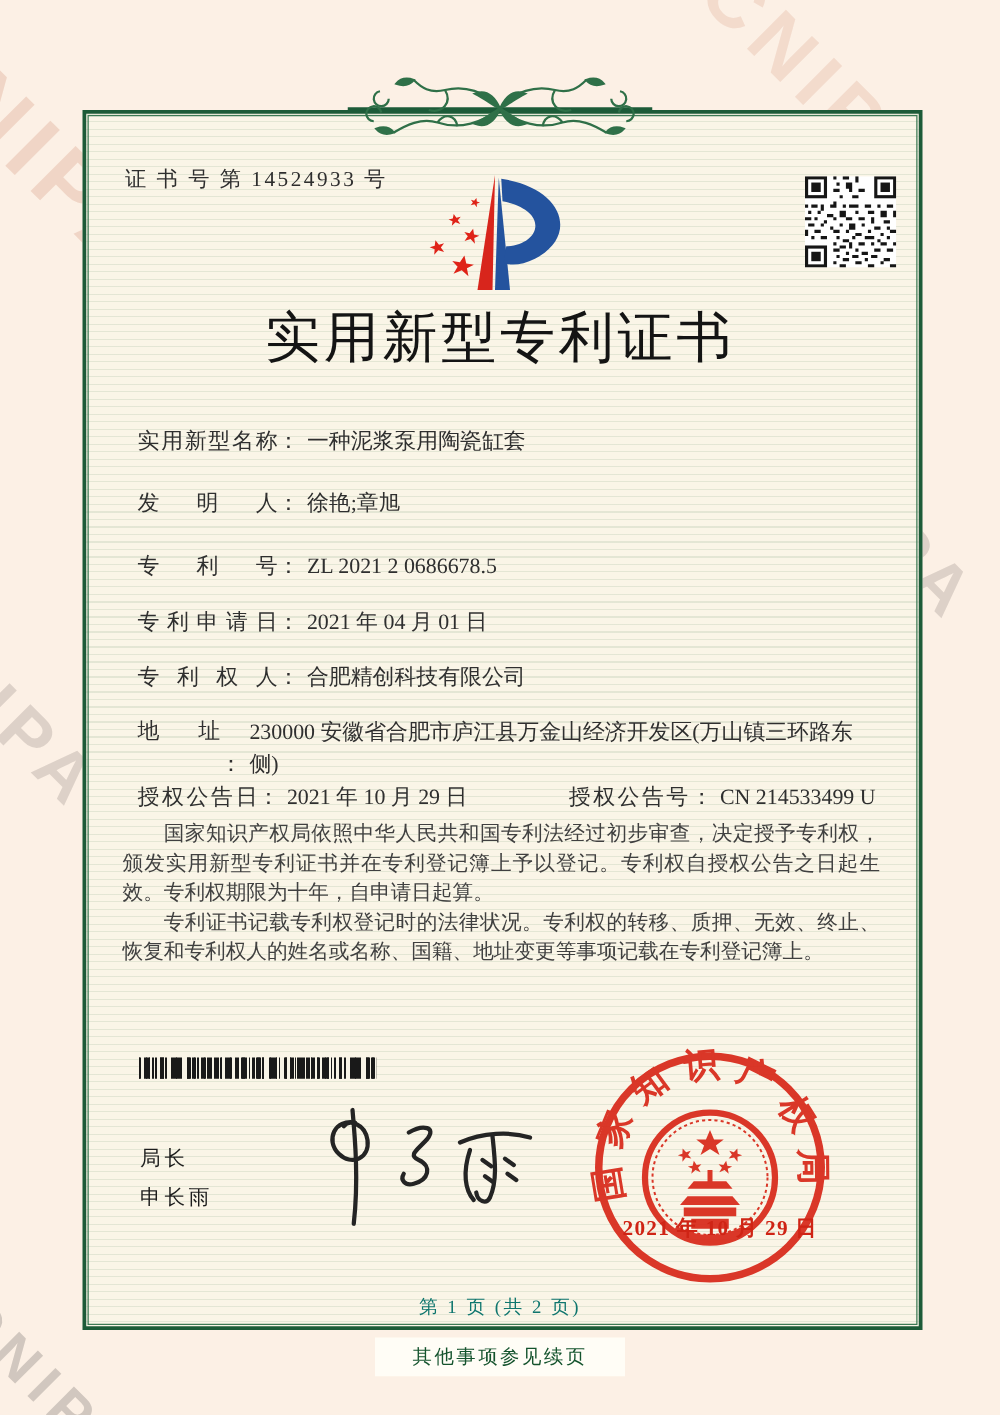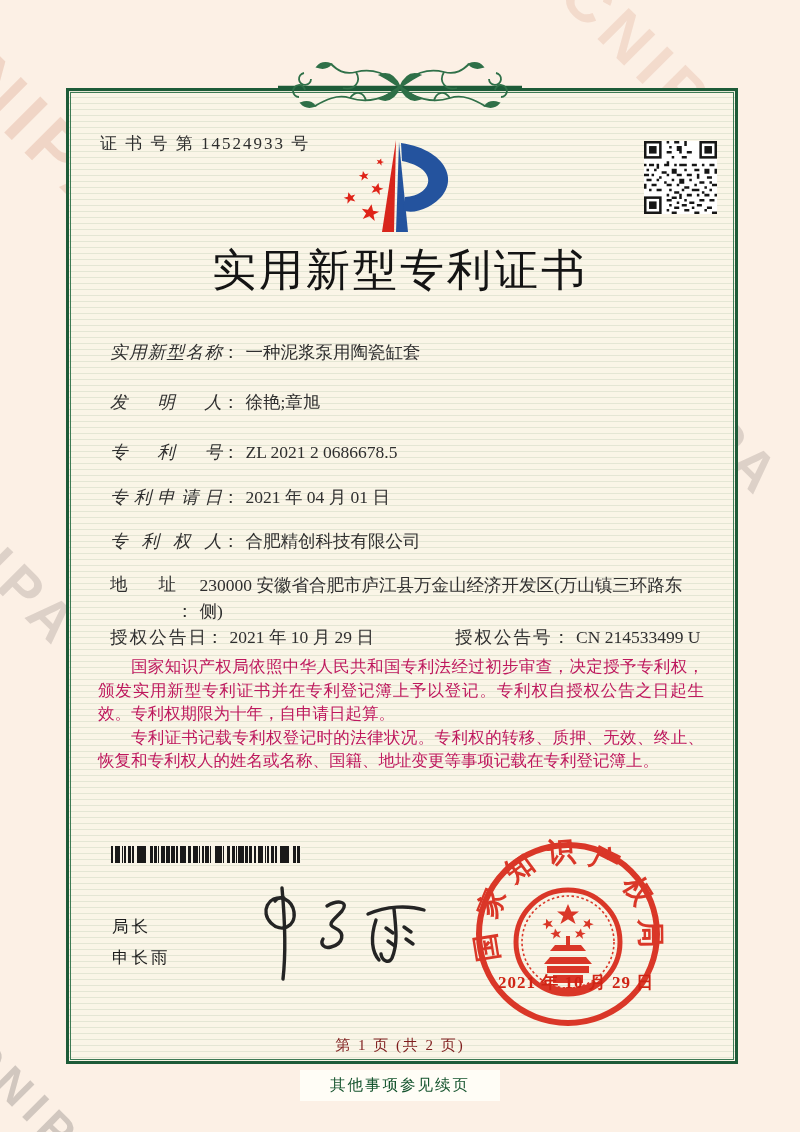--- a/index.html
+++ b/index.html
@@ -44,35 +44,35 @@
   .qr{position:absolute; left:644px; top:141px;}
 
   .title{
     position:absolute; left:0; right:0; top:241px;
     text-align:center; font-size:44px; font-weight:normal;
     letter-spacing:3px; color:#141414;
   }
 
   .row{position:absolute; left:110px; font-size:17.5px; color:#2f2f2f; white-space:nowrap;}
   .lb{display:inline-block; text-align:justify; text-align-last:justify; vertical-align:top;}
-  .lb-std{width:112px;font-style:italic;}
+  .lb-std{width:112px;}
   .lb-addr{width:66px;}
   .lb-grant{width:96px;}
   .val{margin-left:6px;}
   .r-name{top:340px;} .r-inventor{top:390px;} .r-patno{top:440px;}
   .r-filing{top:485px;} .r-patentee{top:529px;}
   .r-address{top:572px; white-space:normal;}
   .r-address .val{display:inline-block; width:498px; line-height:26px;}
   .r-grant{top:625px;}
   .grant-no-group{position:absolute; left:345px; top:0; white-space:nowrap;}
   .grant-no-group .lb2{letter-spacing:2px;}
 
   .body-text{
     position:absolute; left:98px; top:655px; width:606px;
-    font-size:16.5px; line-height:23.5px; text-align:justify; color:#be185d;
+    font-size:16.5px; line-height:23.5px; text-align:justify; color:#404040;
   }
   .body-text p{margin:0; text-indent:2em;}
 
   .barcode{
     position:absolute; left:111px; top:846px; width:190px; height:17px;
     background:
       repeating-linear-gradient(90deg,#191919 0 2px, rgba(0,0,0,0) 2px 4px, #191919 4px 7px, rgba(0,0,0,0) 7px 8px, #191919 8px 9px, rgba(0,0,0,0) 9px 13px),
       repeating-linear-gradient(90deg,#191919 0 1px, rgba(0,0,0,0) 1px 6px, #191919 6px 9px, rgba(0,0,0,0) 9px 11px);
     background-color:#f7f3e6;
   }
@@ -85,21 +85,21 @@
   }
   .signature{position:absolute; left:232px; top:882px;}
 
   .seal{position:absolute; left:467px; top:833px; opacity:.93;}
   .seal-date{
     position:absolute; left:498px; top:971px;
     font-size:17px; font-weight:bold; color:#cf2415;
     letter-spacing:1px; white-space:nowrap;
   }
 
-  .page-info{position:absolute; left:0; right:0; top:1036px; text-align:center; font-size:15px; color:#7f1d1d; letter-spacing:2px;}
+  .page-info{position:absolute; left:0; right:0; top:1036px; text-align:center; font-size:15px; color:#0f766e; letter-spacing:2px;}
   .note-box{
     position:absolute; left:50%; top:1070px; transform:translateX(-50%);
     background:#fffdf6; padding:5px 30px; font-size:15.5px; color:#14532d;
     letter-spacing:2px; white-space:nowrap;
   }
 </style>
 </head>
 <body>
 
 <div class="page">

